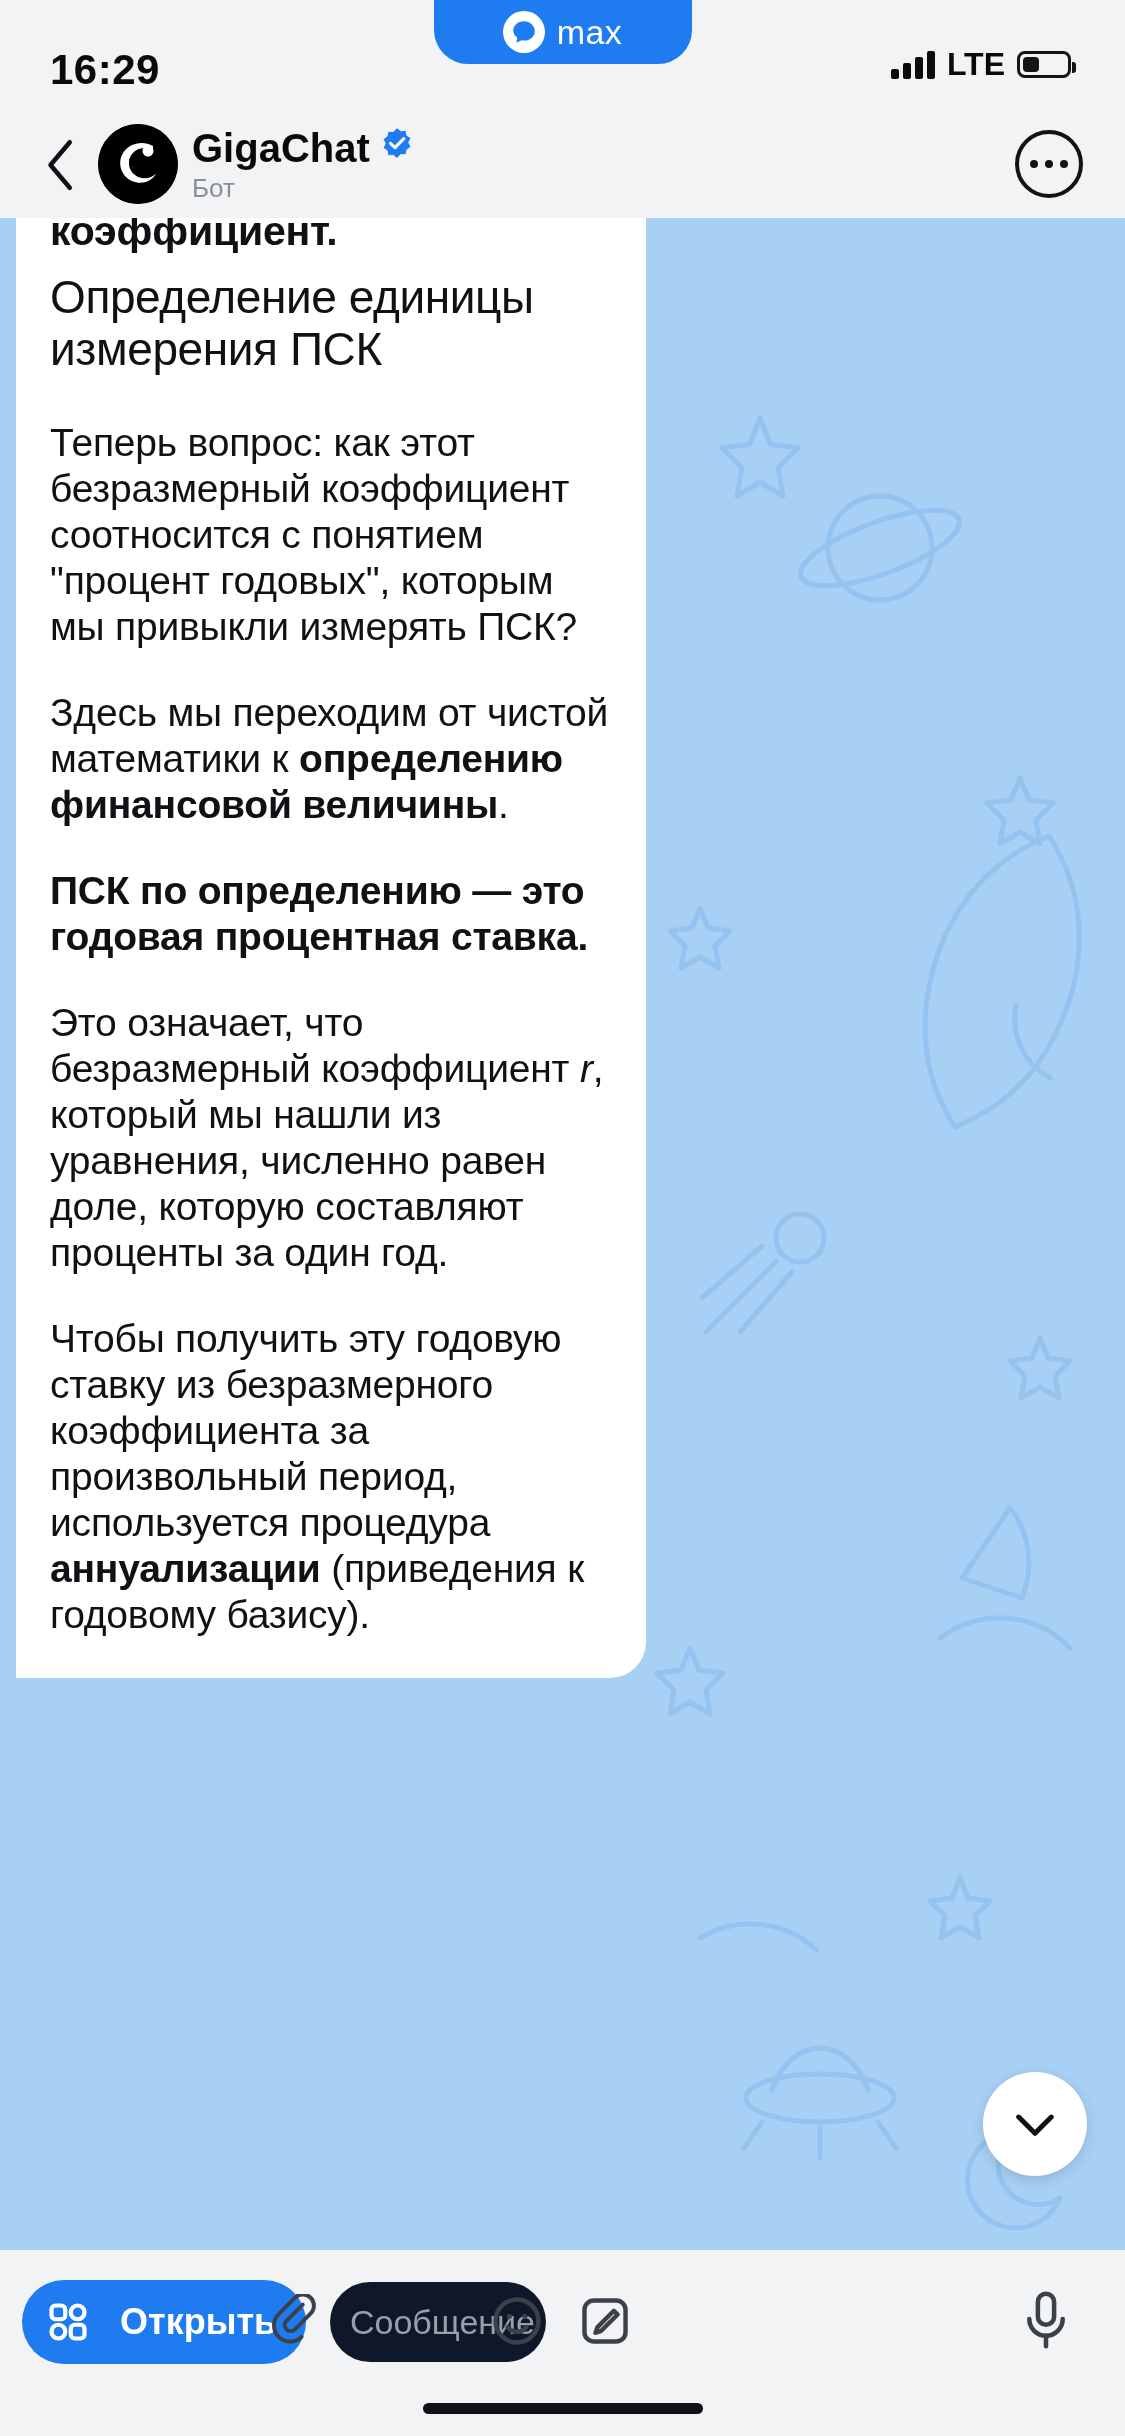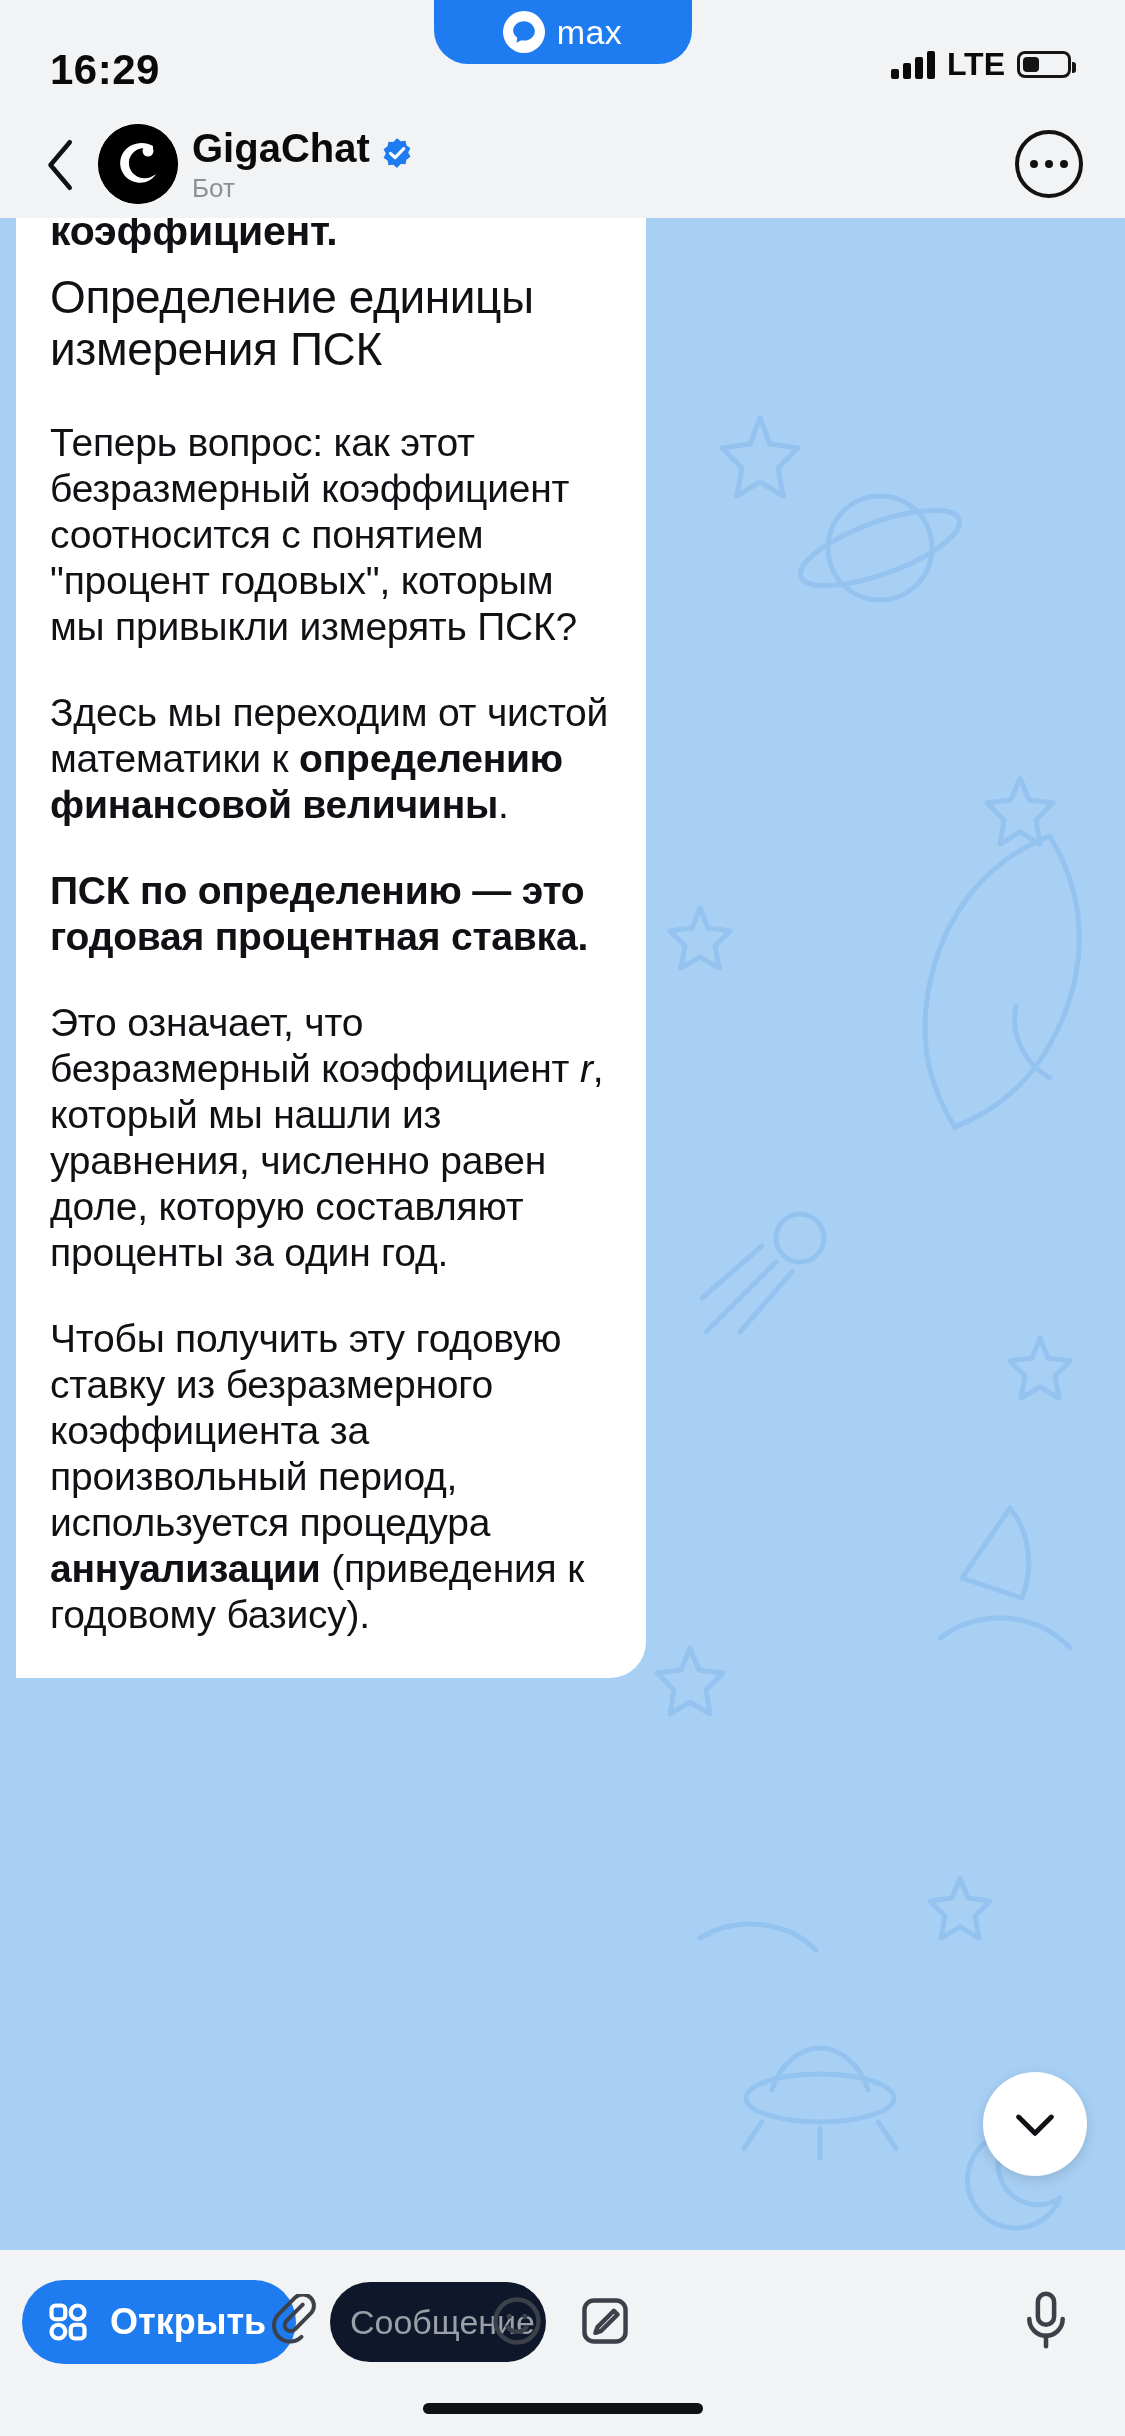--- a/index.html
+++ b/index.html
@@ -110,21 +110,21 @@
     position: absolute; left: 98px; top: 6px;
     width: 80px; height: 80px; border-radius: 50%;
     background: #000000;
     display: flex; align-items: center; justify-content: center;
     overflow: hidden;
   }
   .title-wrap {
     position: absolute; left: 192px; top: 8px;
     display: flex; flex-direction: column;
   }
-  .title-row { display: flex; align-items: flex-end; gap: 10px; }
+  .title-row { display: flex; align-items: flex-start; gap: 10px; }
   .chat-title {
     font-size: 40px; font-weight: 700; color: #0a0a0a; line-height: 1.1;
   }
   .verified {
     width: 34px; height: 34px; flex: 0 0 34px;
     display: block;
   }
   .chat-sub {
     font-size: 26px; color: #8a8f98; margin-top: 4px; line-height: 1.1;
   }
@@ -209,21 +209,21 @@
     z-index: 35;
   }
   .open-btn {
     position: absolute;
     left: 22px; top: 30px;
     height: 84px;
     min-width: 222px;
     padding: 0 30px 0 24px;
     border-radius: 42px;
     background: #1e7bf0;
-    display: flex; align-items: center; gap: 20px;
+    display: flex; align-items: center; gap: 30px;
   }
   .open-btn .grid-icon { width: 44px; height: 44px; }
   .open-btn span {
     color: #ffffff; font-size: 36px; font-weight: 600; line-height: 1;
   }
   .clip-btn {
     position: absolute; left: 262px; top: 38px;
     width: 68px; height: 68px;
     display: flex; align-items: center; justify-content: center;
   }

